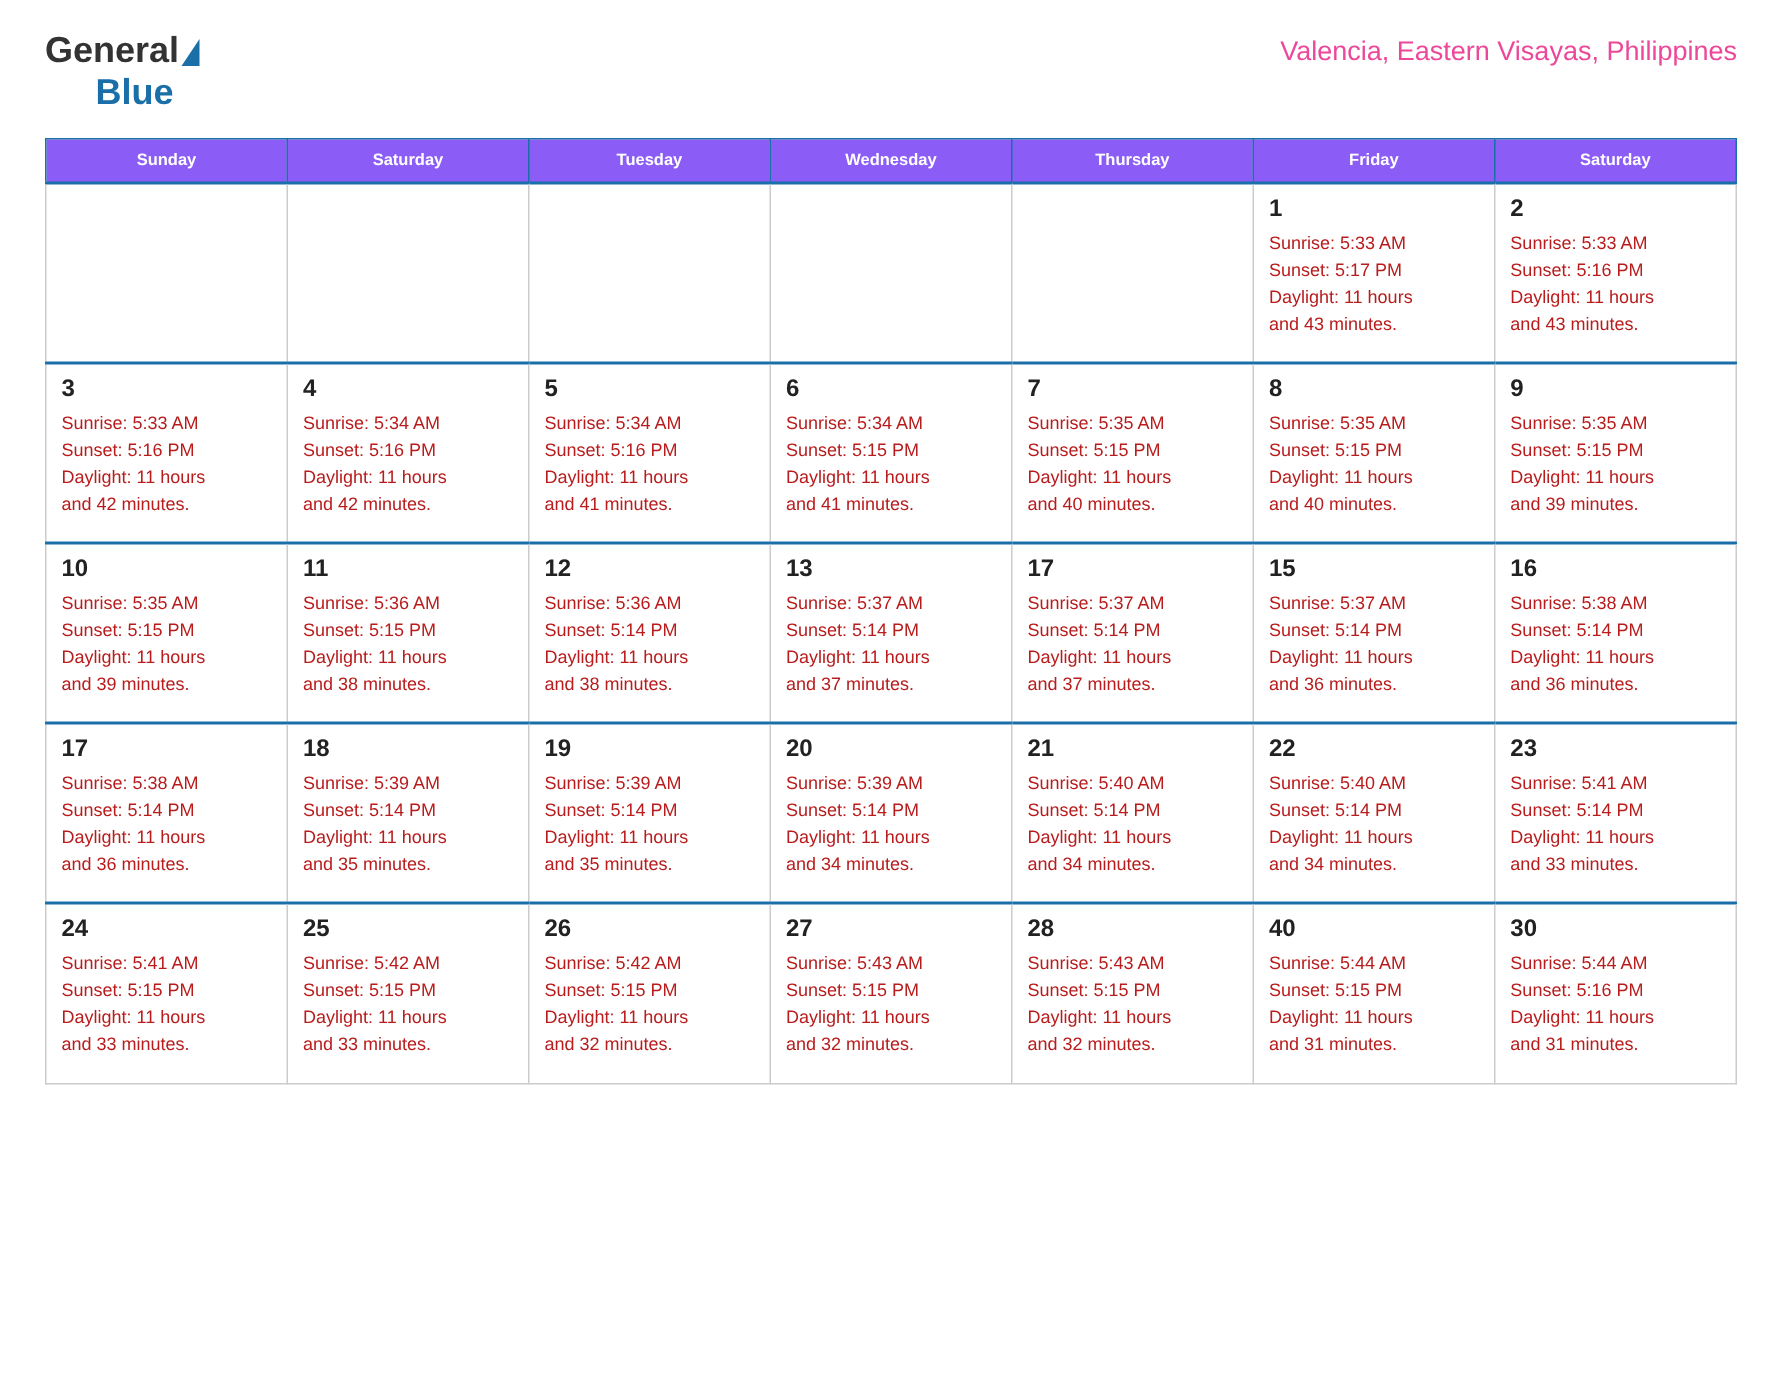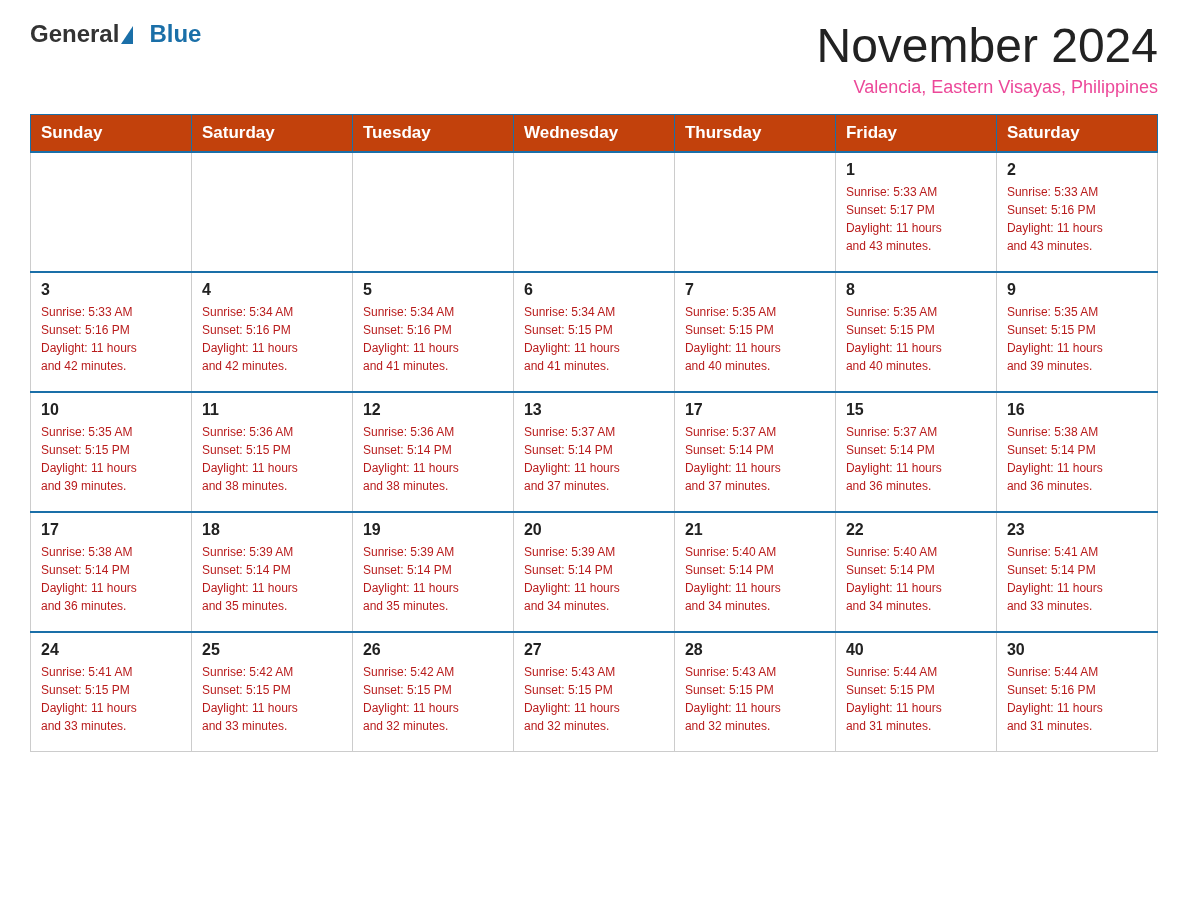--- a/index.html
+++ b/index.html
@@ -11,20 +11,21 @@
       min-height: 918px;
     }
     .header {
       display: flex;
       justify-content: space-between;
       align-items: flex-start;
       margin-bottom: 16px;
     }
     .logo {
       display: flex;
+      flex-direction: column;
       align-items: center;
     }
     .logo-triangle {
       width: 0; height: 0;
       border-left: 12px solid transparent;
       border-bottom: 18px solid #1a6fa8;
       display: inline-block;
       margin-left: 2px;
       margin-bottom: -2px;
     }
@@ -41,27 +42,27 @@
       font-size: 18px;
       color: #ec4899;
       margin-top: 4px;
     }
     .calendar {
       width: 100%;
       border-collapse: collapse;
       border: 1px solid #aaa;
     }
     .calendar th {
-      background-color: #c2410c;
+      background-color: #8b5cf6;
       color: #fff;
-      font-size: 17px;
+      font-size: 11px;
       font-weight: bold;
       padding: 8px 10px;
       border: 1px solid #1a6fa8;
-      text-align: left;
+      text-align: center;
     }
     .calendar td {
       vertical-align: top;
       padding: 8px 10px;
       border: 1px solid #ccc;
       width: 14.285%;
       min-height: 100px;
       height: 120px;
     }
     .calendar tr:first-child td {
@@ -105,21 +106,20 @@
 
 <div class="header">
   <div class="logo">
     <div class="logo-row">
       <span class="logo-name-part1">General</span>
       <span class="logo-triangle"></span>
     </div>
     <span class="logo-name-part2" style="margin-left: 16px;">Blue</span>
   </div>
   <div class="title-block">
-    <div class="month-title">November 2024</div>
     <div class="location-title">Valencia, Eastern Visayas, Philippines</div>
   </div>
 </div>
 
 <table class="calendar">
   <thead>
     <tr>
       <th>Sunday</th>
       <th>Saturday</th>
       <th>Tuesday</th>

